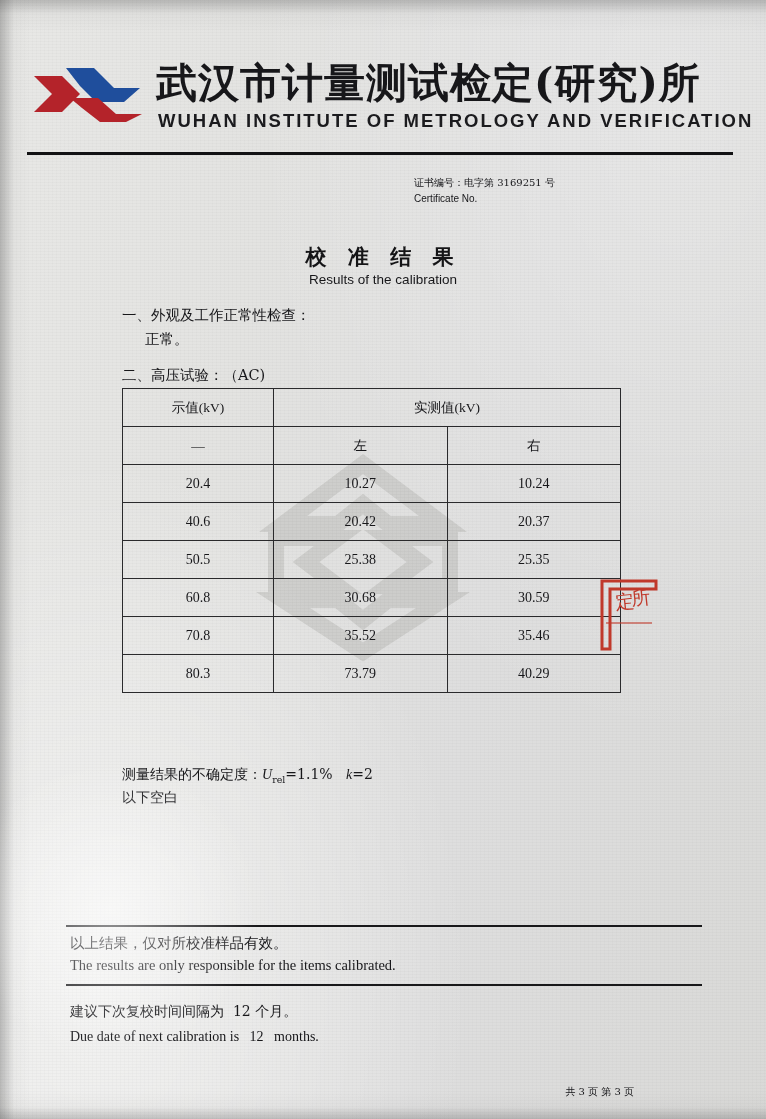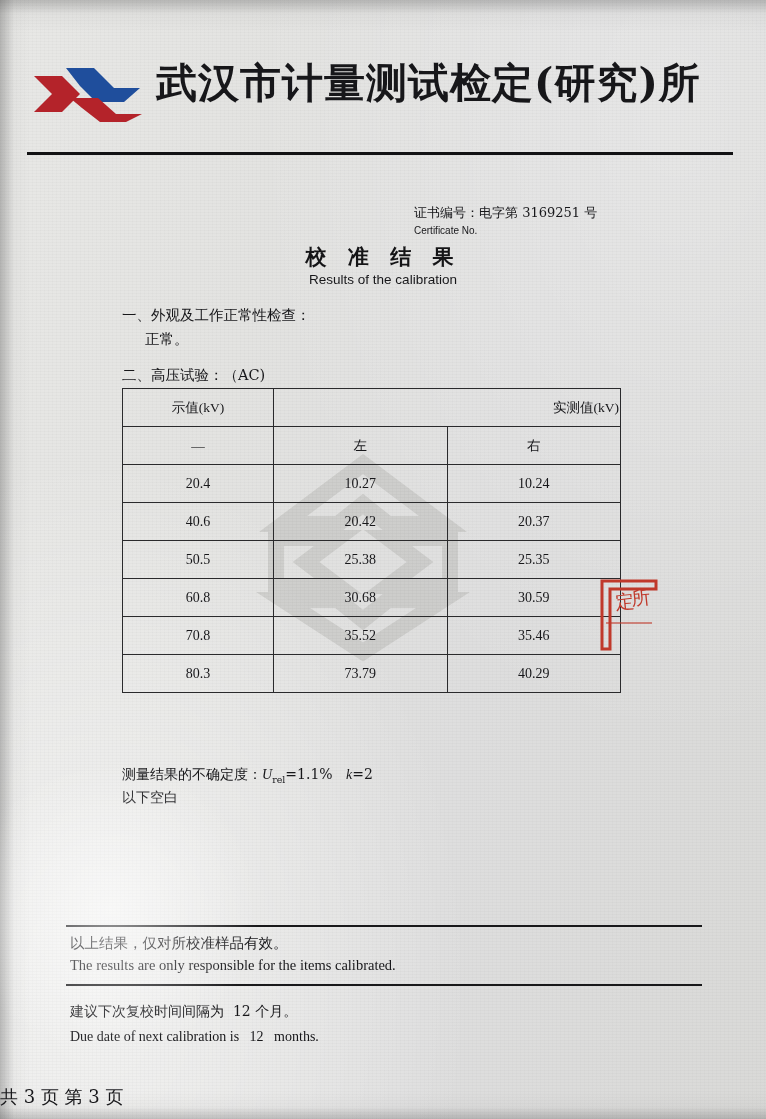--- a/index.html
+++ b/index.html
@@ -98,25 +98,24 @@
   }
 
   
   .cert-block {
     position: absolute;
     left: 414px;
     top: 176px;
     width: 300px;
   }
   .cert-cn {
-    font-size: 13px;
+    font-size: 10px;
     color: #17171a;
     white-space: nowrap;
     font-family: "DejaVu Serif", serif;
-    margin-top: 28px;
   }
   .cert-en {
     font-size: 10px;
     color: #17171a;
     font-family: "Liberation Sans", sans-serif;
     margin-top: 3px;
   }
 
   
   .title-cn {
@@ -182,21 +181,21 @@
     height: 35px;
     text-align: center;
     font-size: 13.5px;
     color: #17171a;
     font-family: Liberation Serif, serif;
     background: transparent;
   }
   .tbl td.c0 { width: 148px; }
   .tbl td.c1 { width: 176px; }
   .tbl td.c2 { width: 168px; }
-  .tbl td.span2 { width: 344px; text-align: right; }
+  .tbl td.span2 { width: 344px; }
   .tbl .num { font-family: "Liberation Serif", serif; font-size: 14px; }
 
   
   .watermark {
     position: absolute;
     left: 238px;
     top: 452px;
     width: 250px;
     height: 210px;
     z-index: 1;
@@ -282,22 +281,22 @@
     top: 1029px;
     font-size: 14px;
     color: #17171a;
     font-family: "Liberation Serif", serif;
   }
   .pageno {
     position: absolute;
     left: 0;
     top: 1085px;
     width: 634px;
-    text-align: left;
-    font-size: 18px;
+    text-align: right;
+    font-size: 10px;
     color: #17171a;
     font-family: "DejaVu Serif", serif;
   }
   
   .glare {
     position: absolute;
     left: -40px;
     top: 760px;
     width: 300px;
     height: 300px;
@@ -324,20 +323,21 @@
 
     <div class="header">
       <svg class="logo" viewBox="0 0 118 62">
         <path d="M6 12 L34 12 L52 30 L34 48 L6 48 L24 30 Z" fill="#b4232a"></path>
         <path d="M38 4 L66 4 L86 24 L112 24 L96 38 L68 38 L52 22 Z" fill="#1f4e9c"></path>
         <path d="M40 58 L68 58 L86 40 L112 40 L96 56 L70 56 Z" fill="#b4232a" opacity="0.0"></path>
         <path d="M44 30 L62 14 L92 14 L74 30 L92 46 L62 46 Z" fill="#1f4e9c" opacity="0.0"></path>
         <path d="M42 34 L70 34 L88 50 L114 50 L98 58 L72 58 L54 44 Z" fill="#b4232a"></path>
       </svg>
       <div class="org-name-cn">武汉市计量测试检定(研究)所</div>
+      <div class="org-name-en">WUHAN INSTITUTE OF METROLOGY AND VERIFICATION</div>
     </div>
     <div class="header-rule"></div>
 
     <div class="cert-block">
       <div class="cert-cn">
         <span>证书编号：</span><span>电字第 3169251 号</span>
       </div>
       <div class="cert-en">Certificate No.</div>
     </div>
 

